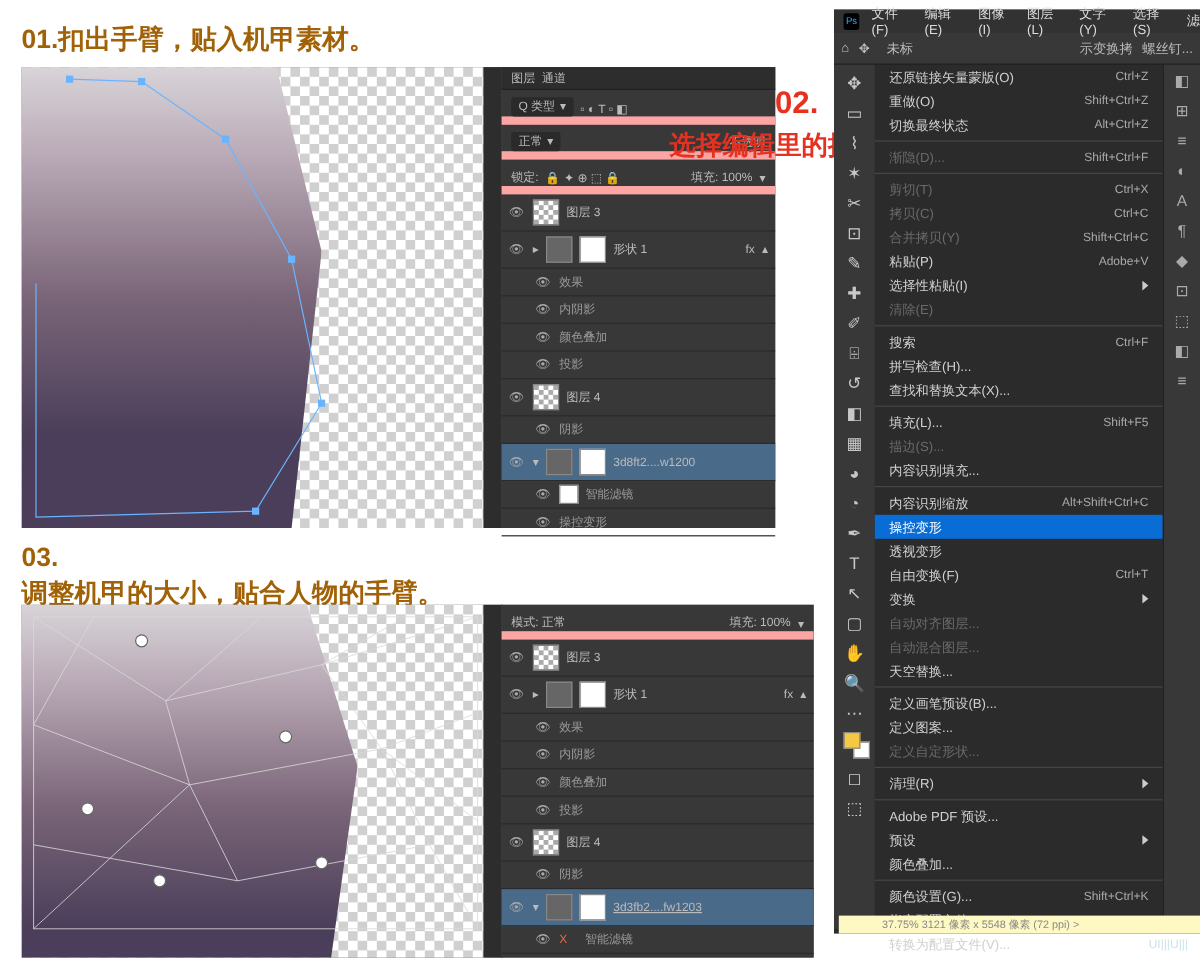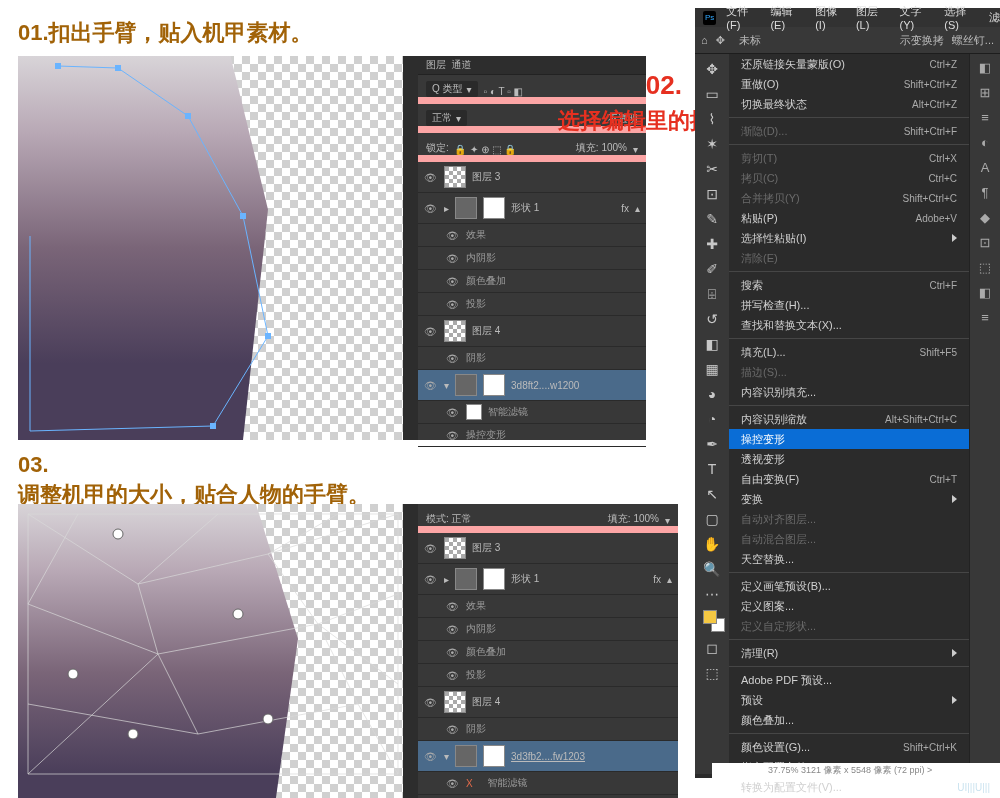--- a/index.html
+++ b/index.html
@@ -17,21 +17,21 @@
 .fg-bg .sw{position:absolute;width:12px;height:12px;border:1px solid #888}
 .fg-bg .fg{background:#f5c843;top:2px;left:2px}
 .fg-bg .bg{background:#fff;top:10px;left:10px}
 .ps-side{width:30px;background:#383838;border-left:1px solid #222;display:flex;flex-direction:column;align-items:center;padding-top:6px;gap:10px;color:#aaa;font-size:13px}
 .ps-menu{flex:1;background:#2b2b2b;font-size:11px;color:#d0d0d0}
 .menu-item{height:20px;display:flex;align-items:center;justify-content:space-between;padding:0 12px;cursor:pointer}
 .menu-item.highlight{background:#0a6dd6;color:#fff}
 .menu-item.disabled{color:#6a6a6a}
 .menu-item .sc{color:#aaa;font-size:10px}
 .menu-sep{height:1px;background:#464646;margin:3px 0}
-.ps-status{position:absolute;bottom:0;left:17px;right:0;height:15px;background:#ffffff;color:#888;font-size:9px;display:flex;align-items:center;padding-left:56px}
+.ps-status{position:absolute;bottom:0;left:4px;right:0;height:15px;background:#fef9c3;color:#888;font-size:9px;display:flex;align-items:center;padding-left:36px}
 .shot{position:absolute;background:#404040}
 .shot-01{left:18px;top:56px;width:628px;height:384px}
 .shot-03{left:18px;top:504px;width:660px;height:337px}
 .canvas-area{position:absolute;left:0;top:0;width:385px;height:100%;background:repeating-conic-gradient(#fff 0 25%,#d0d0d0 0 50%) 0 0/16px 16px}
 .char-img{position:absolute;left:0;top:0;width:250px;height:100%;background:linear-gradient(180deg,#d8d4d8 0%,#b8a8b5 20%,#7a6578 50%,#4a3e5a 80%);clip-path:polygon(0 0,85% 0,100% 40%,90% 100%,0 100%)}
 .panels-area{position:absolute;left:385px;top:0;right:0;height:100%;background:#383838;color:#bbb;font-size:10px}
 .pa-head{height:18px;background:#2d2d2d;display:flex;align-items:center;padding:0 8px;border-bottom:1px solid #222}
 .pa-row{height:22px;display:flex;align-items:flex-end;padding:0 8px;gap:6px;border-bottom:7px solid #fca5a5}
 .pa-select{background:#2a2a2a;padding:1px 6px;border-radius:2px;display:inline-flex;align-items:center;gap:4px}
 .layer{display:flex;align-items:center;height:30px;padding:0 6px;gap:6px;border-bottom:1px solid #2a2a2a}

